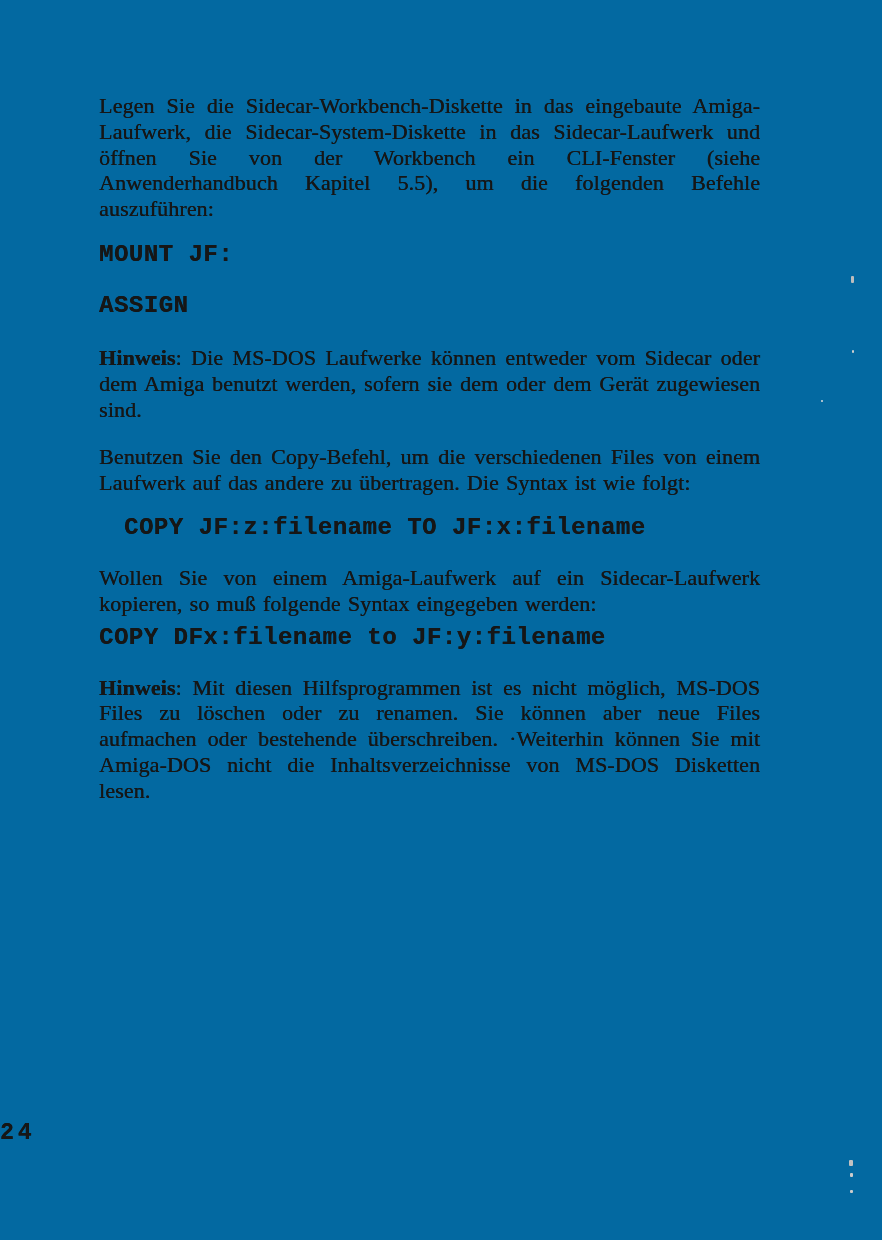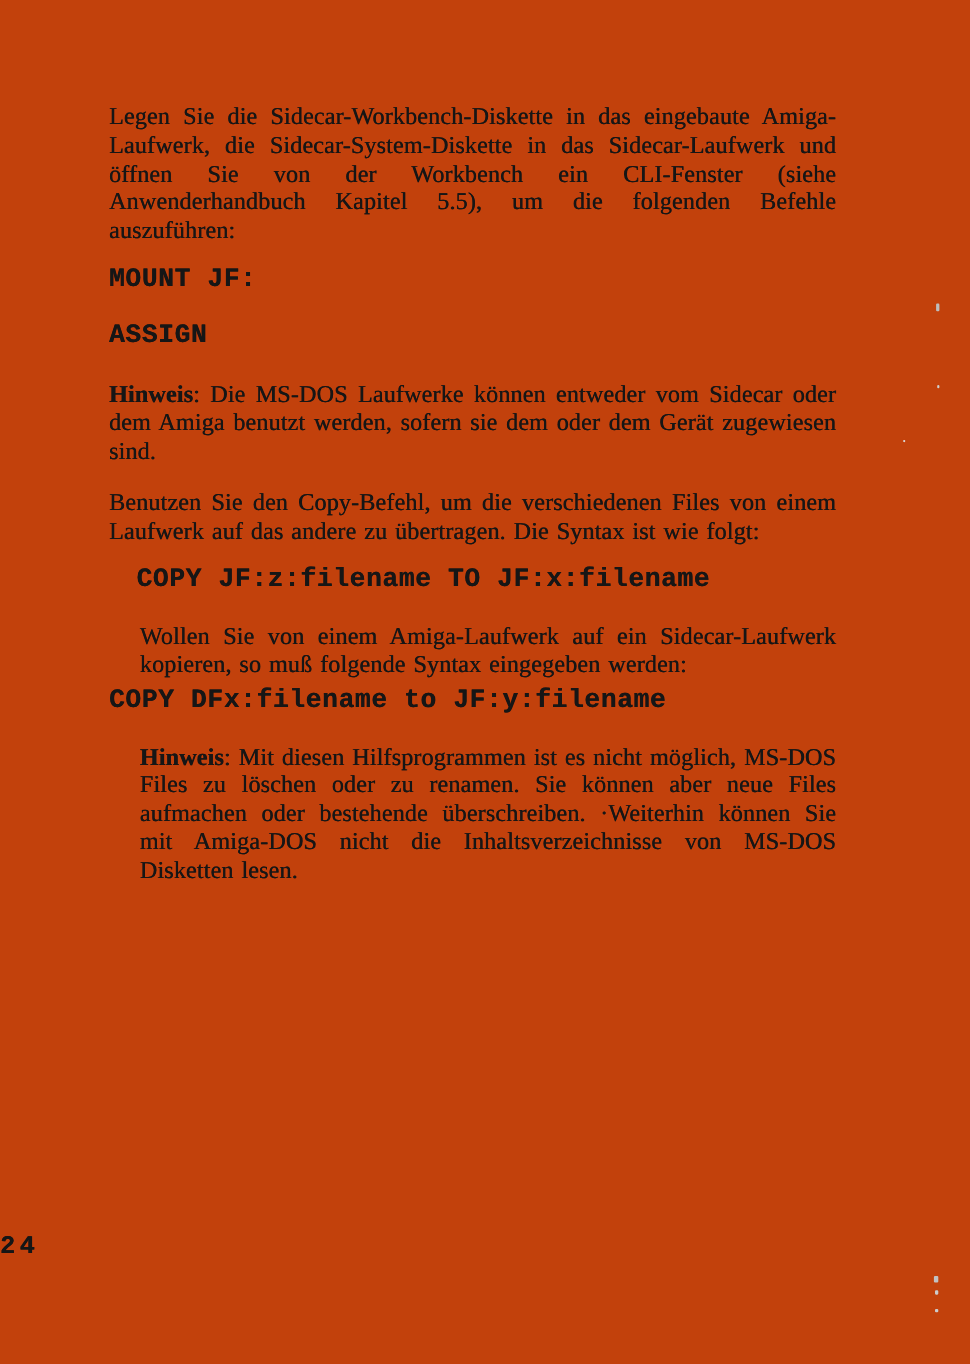--- a/index.html
+++ b/index.html
@@ -4,21 +4,21 @@
 <style>
   html, body { margin: 0; padding: 0; }
   body {
     width: 882px; height: 1240px;
     background: #f2f2f2;
     font-family: "Liberation Serif", "DejaVu Serif", serif;
   }
   .page {
     position: relative;
     width: 882px; height: 1240px;
-    background: #c2410c;
+    background: #0369a1;
     overflow: hidden;
     color: #161616;
   }
   .content {
     position: absolute;
     left: 99px; top: 93px; width: 661px;
   }
   .para {
     margin: 0;
     font-family: "Liberation Serif", "DejaVu Serif", serif;
@@ -36,21 +36,21 @@
     font-weight: 700;
     font-size: 24px;
     line-height: 26px;
     letter-spacing: 0.5px;
     white-space: pre;
     text-shadow: 0.3px 0 0 currentColor;
   }
   .mt44 { margin-top: 20px; }
   .mt26 { margin-top: 26px; }
   .mt25 { margin-top: 25px; }
-  .mt24 { margin-top: 24px; margin-left: 28px; }
+  .mt24 { margin-top: 24px; }
   .mt22 { margin-top: 22px; }
   .mt21 { margin-top: 8px; }
   .mt19 { margin-top: 19px; margin-left: 25px; }
   .page-number {
     position: absolute;
     left: 0; right: 0; top: 1120px;
     font-family: "Liberation Mono", "DejaVu Sans Mono", monospace;
     font-weight: 700;
     font-size: 23px;
     letter-spacing: 4px;

